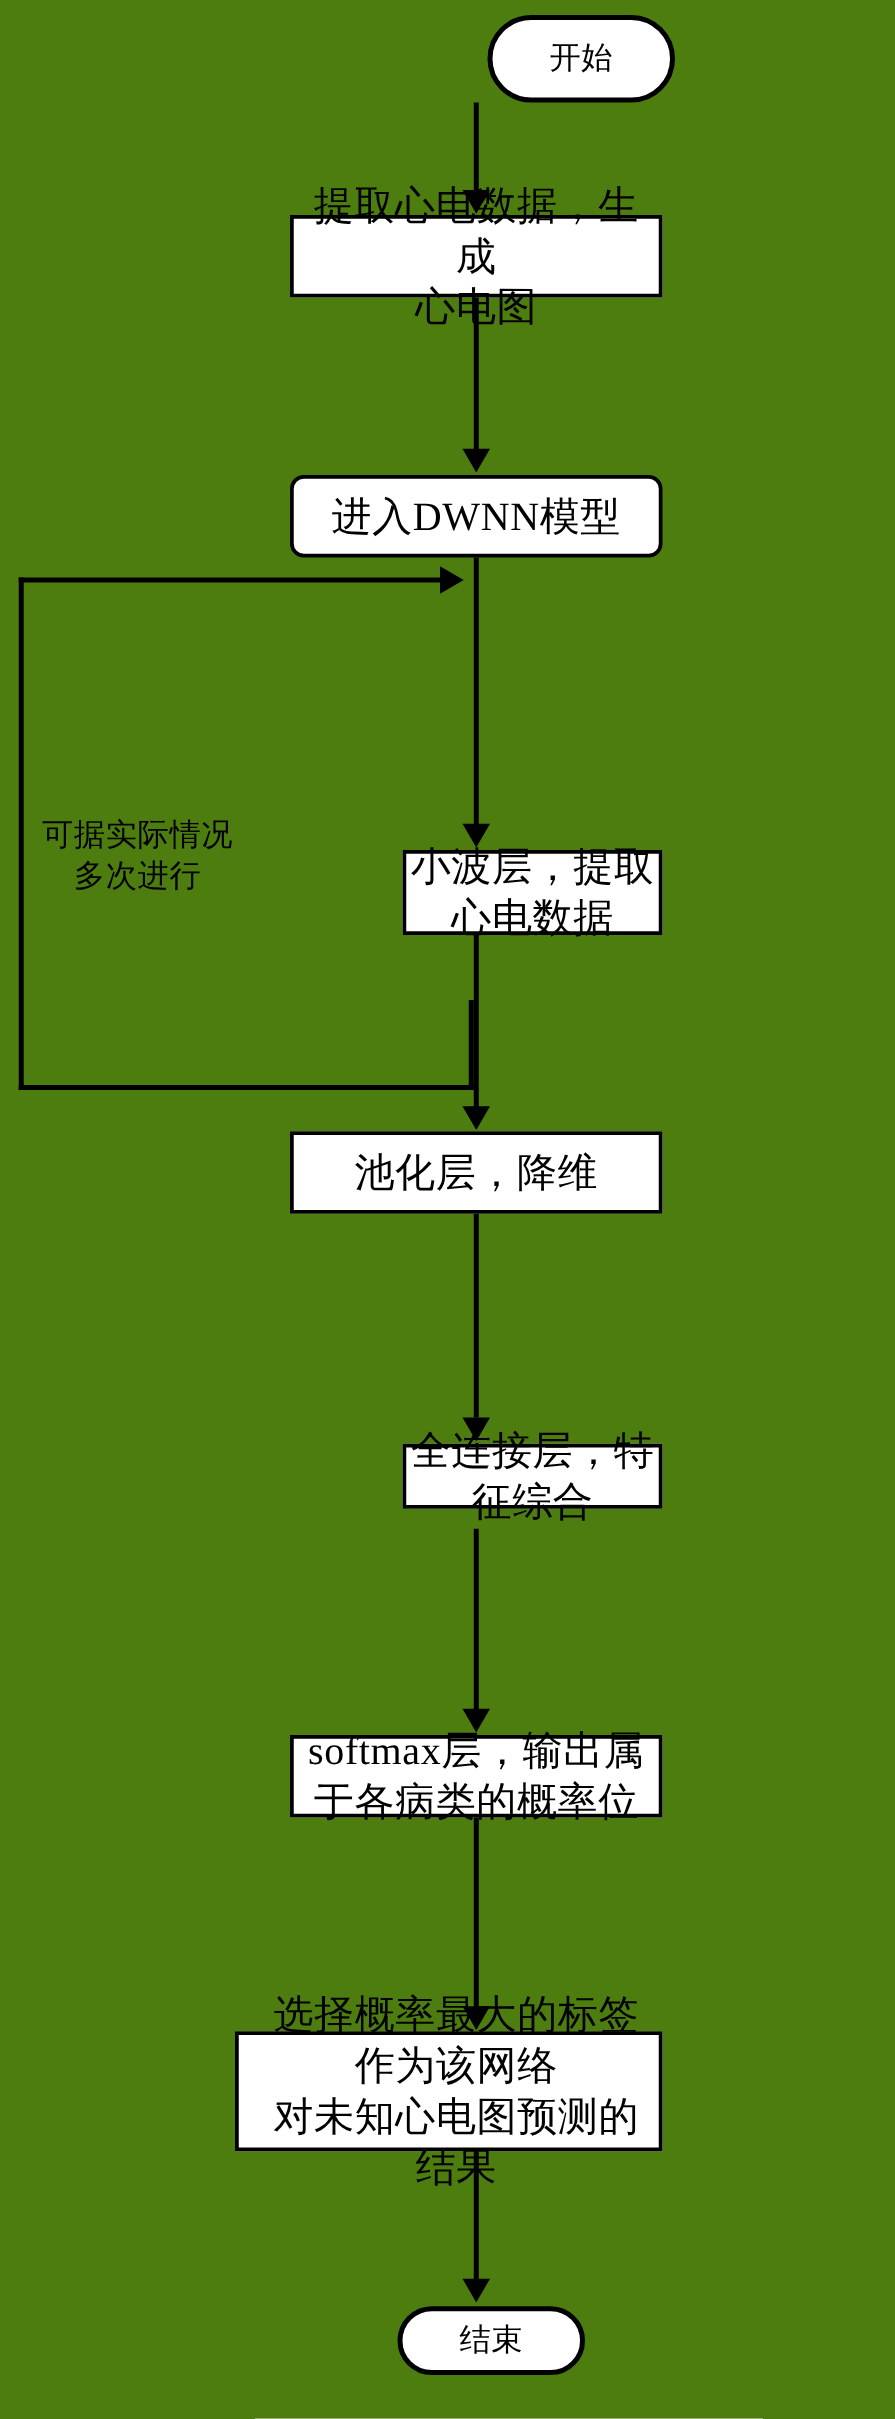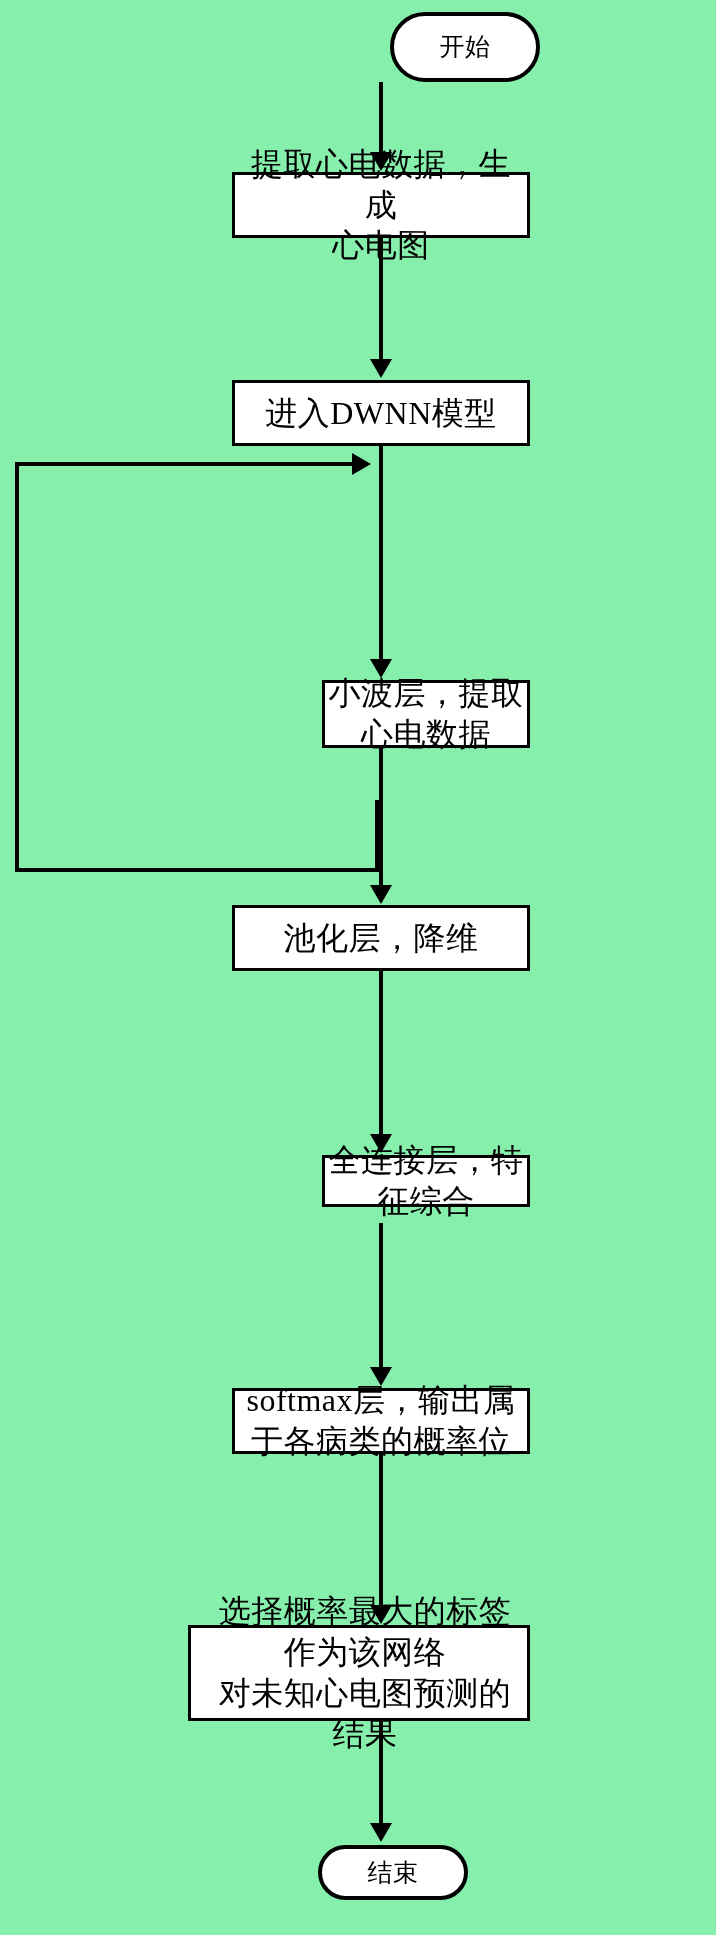--- a/index.html
+++ b/index.html
@@ -9,21 +9,21 @@
     background: #ffffff;
   }
   body {
     font-family: "Liberation Serif", "DejaVu Serif", serif;
     color: #000000;
   }
   #flowchart-canvas {
     position: relative;
     width: 716px;
     height: 1935px;
-    background: #86efac;
+    background: #4d7c0f;
     overflow: hidden;
   }
 
   
   .node {
     position: absolute;
     box-sizing: border-box;
     display: flex;
     align-items: center;
     justify-content: center;
@@ -92,34 +92,36 @@
 
   <div class="vline" style="left:379px; top:82px; height:72px;"></div>
   <div class="arrowhead-down" style="left:370px; top:152px;"></div>
 
   <div class="node process" style="left:232px; top:172px; width:298px; height:66px;">提取心电数据，生成
 心电图</div>
 
   <div class="vline" style="left:379px; top:238px; height:122px;"></div>
   <div class="arrowhead-down" style="left:370px; top:359px;"></div>
 
-  <div class="node process" style="left:232px; top:380px; width:298px; height:66px;">进入DWNN模型</div>
+  <div class="node process" style="left:232px; top:380px; width:298px; height:66px;border-radius:11px;">进入DWNN模型</div>
 
   <div class="vline" style="left:379px; top:446px; height:214px;"></div>
   <div class="arrowhead-down" style="left:370px; top:659px;"></div>
 
   <div class="hline" style="left:15px; top:868px; width:364px;"></div>
 
   <div class="vline" style="left:375px; top:800px; height:72px;"></div>
 
   <div class="vline" style="left:15px; top:462px; height:410px;"></div>
 
   <div class="hline" style="left:15px; top:462px; width:338px;"></div>
   <div class="arrowhead-right" style="left:352px; top:453px;"></div>
 
+  <div class="loop-label" style="left:20px; top:653px; width:180px;">可据实际情况
+多次进行</div>
 
   <div class="node process" style="left:322px; top:680px; width:208px; height:68px;">小波层，提取心电数据</div>
 
   <div class="vline" style="left:379px; top:748px; height:139px;"></div>
   <div class="arrowhead-down" style="left:370px; top:885px;"></div>
 
   <div class="node process" style="left:232px; top:905px; width:298px; height:66px;">池化层，降维</div>
 
   <div class="vline" style="left:379px; top:971px; height:163px;"></div>
   <div class="arrowhead-down" style="left:370px; top:1134px;"></div>

